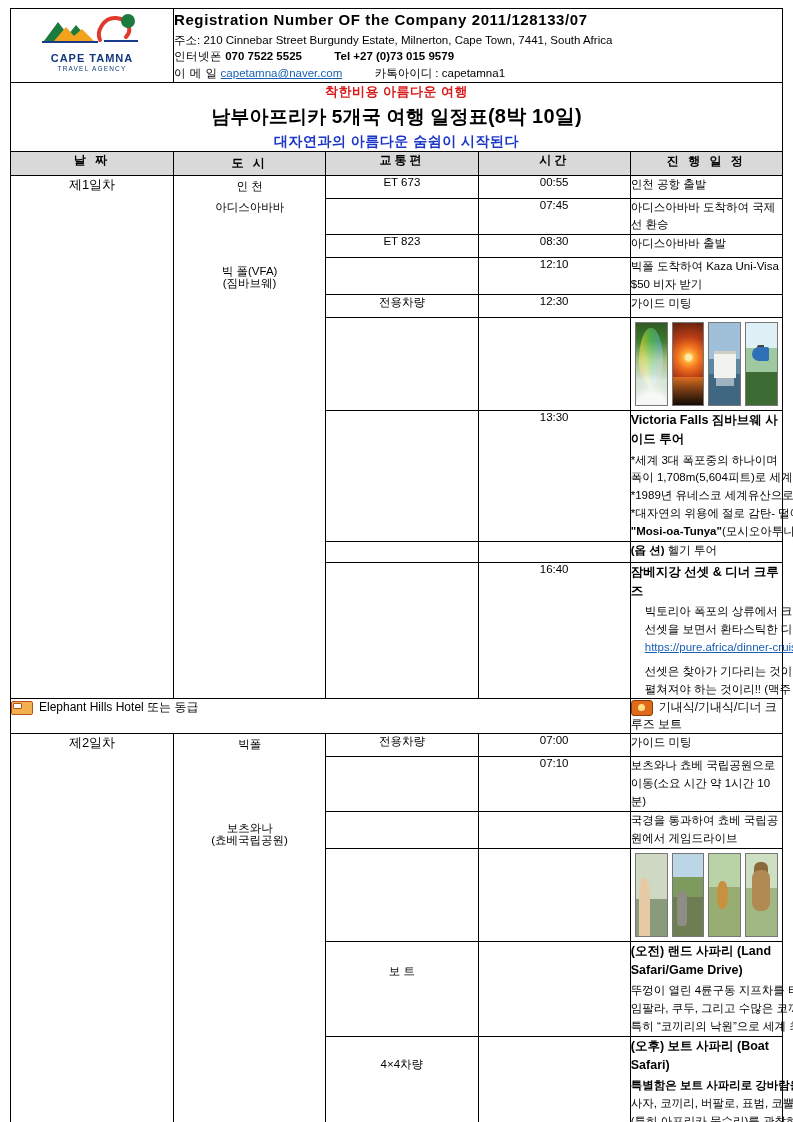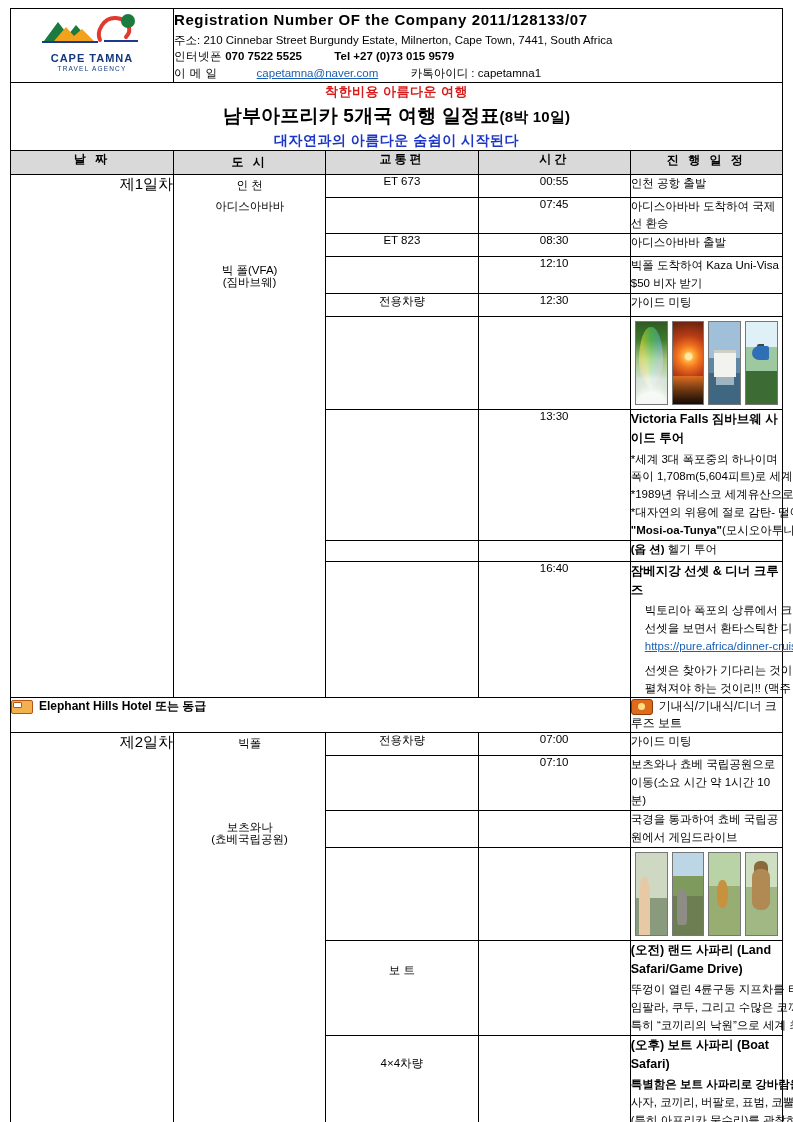--- a/index.html
+++ b/index.html
@@ -68,21 +68,20 @@
     margin-bottom: 1px;
   }
   .hdr-line {
     white-space: nowrap;
   }
   .lbl-sp { letter-spacing: .5px; }
   .mono-num { font-weight: bold; }
   .email-link {
     color: #1a5fb4;
     text-decoration: underline;
-    margin-left: 36px;
   }
   .gap-r { display:inline-block; width: 26px; }
 
   
   .title-cell {
     text-align: center;
     padding: 4px 0 7px 0;
   }
   .title-top {
     color: #d81b1b;
@@ -91,41 +90,41 @@
     letter-spacing: .5px;
     margin-bottom: 2px;
   }
   .title-main {
     font-size: 19px;
     font-weight: bold;
     letter-spacing: .2px;
     margin-bottom: 3px;
   }
   .title-main .paren {
-    font-size: 15px;
+    font-size: 20px;
   }
   .title-sub {
     color: #1b36c6;
     font-weight: bold;
     font-size: 14px;
     letter-spacing: .5px;
   }
 
   
   .colhdr td {
     background: #d9d9d9;
     text-align: center;
     font-weight: bold;
     font-size: 12px;
     padding: 5px 0 6px 0;
     letter-spacing: 3px;
   }
 
   
-  .c-day    { width: 56px; text-align: right; padding-top: 7px; font-size: 15px; }
+  .c-day    { width: 56px; text-align: center; padding-top: 7px; font-size: 13px; }
   .c-city   { width: 72px; text-align: center; padding-top: 7px; font-size: 11.5px; line-height: 1.9; }
   .c-trans  { width: 56px; text-align: center; padding-top: 7px; font-size: 11.5px; }
   .c-time   { width: 44px; text-align: center; padding-top: 7px; font-size: 11.5px; }
   .c-desc   { padding: 7px 8px 7px 8px; font-size: 11.5px; line-height: 1.55; }
 
   .desc-title {
     font-weight: bold;
     font-size: 12.5px;
     margin-bottom: 2px;
   }
@@ -263,21 +262,21 @@
     background: #e06a1c;
     border: 1.5px solid #8e3c06;
     border-radius: 3px;
     position: relative;
   }
   .ico-meal:after {
     content:"";
     position:absolute; left:6px; top:3px; width:7px; height:7px;
     background:#ffe082; border-radius:50%;
   }
-  .hotel-name { font-weight: bold; }
+  .hotel-name { font-weight: normal; }
   .small-gap { height: 6px; }
   .opt-line { font-weight: bold; }
 </style>
 </head>
 <body>
 
 <div class="page">
 <table class="doc">
 
   <tbody>

